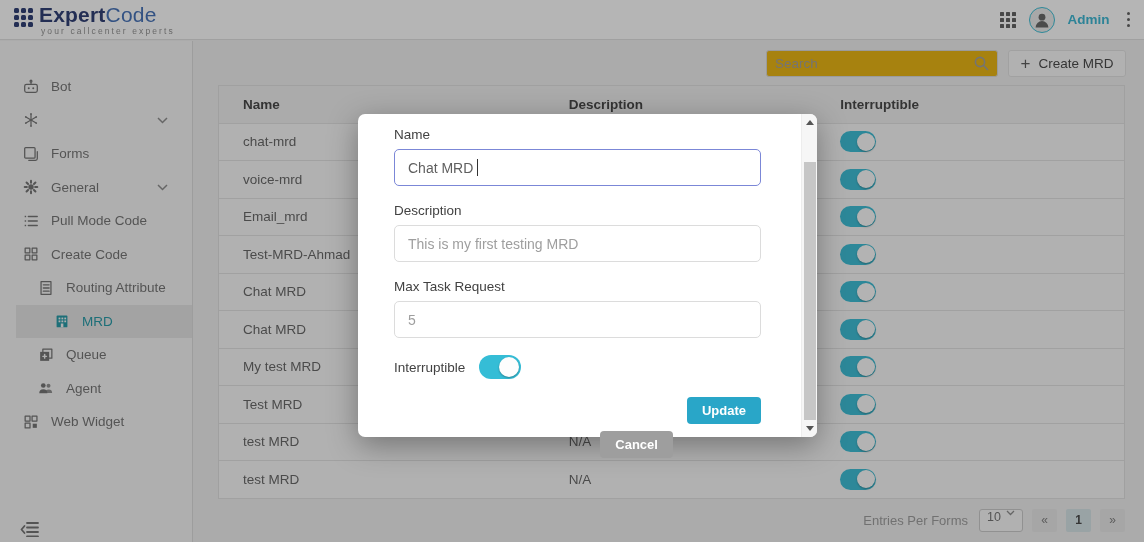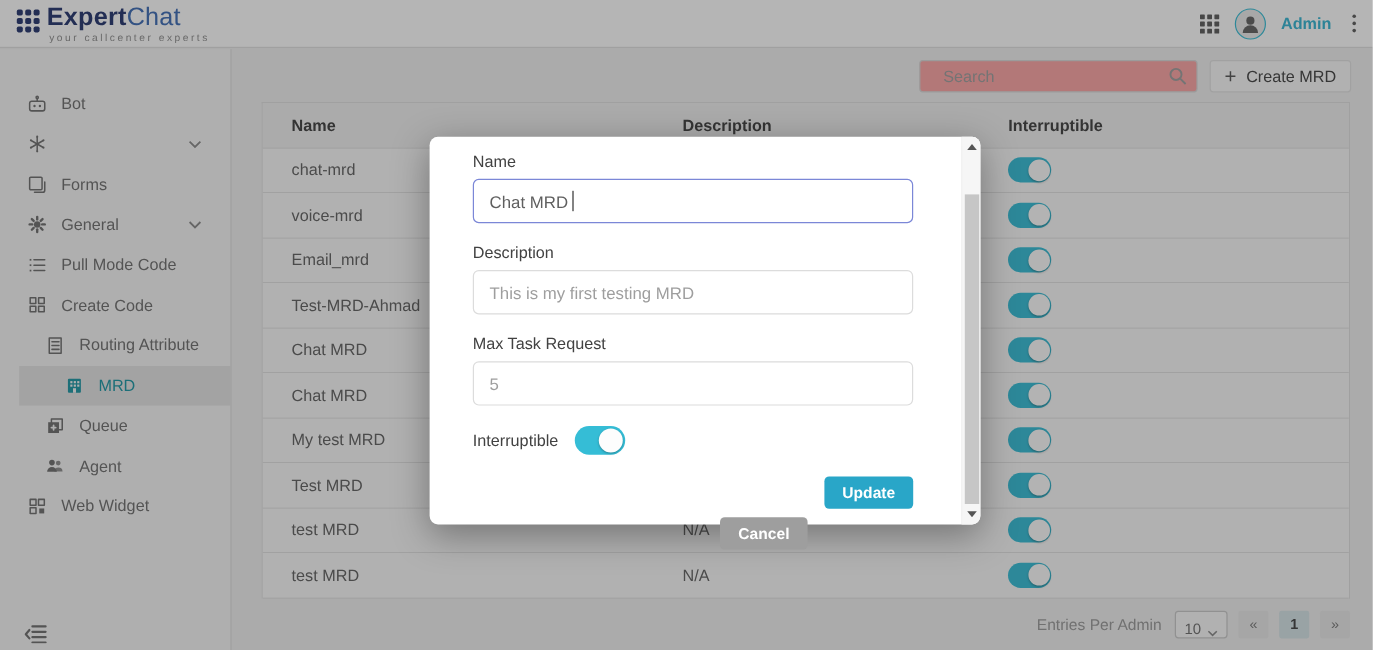--- a/index.html
+++ b/index.html
@@ -34,22 +34,22 @@
   .side-item.indent { padding-left:37px; }
   .side-item.active { background:#e4e4e4; color:var(--accent_dark,#1d97a5);margin-left:16px; }
   .side-item .sicon { width:18px; height:18px; flex:0 0 18px; display:block; }
   .side-item .chev { margin-left:auto; margin-right:14px; }
   .collapse-btn { position:absolute; left:20px; bottom:1px; cursor:pointer; }
 
   
   .content { position:absolute; top:41px; left:194px; right:0; bottom:0; background:#f0f0f0; }
   .toolbar { height:44px; display:flex; align-items:center; justify-content:flex-end; gap:10px; padding-right:18px; }
   .searchbox { position:relative; width:232px; height:27px; }
-  .searchbox input { width:100%; height:100%; border:1px solid #d8d8d8; border-radius:3px; background:#fca5a5;
-                     padding:0 30px 0 19px; font-size:13.5px; color:#555; font-family:inherit; outline:none; }
+  .searchbox input { width:100%; height:100%; border:1px solid #d8d8d8; border-radius:3px; background:#eab308;
+                     padding:0 30px 0 8px; font-size:13.5px; color:#555; font-family:inherit; outline:none; }
   .searchbox input::placeholder { color:#9e9e9e; }
   .search-icon { position:absolute; right:8px; top:5px; }
   .create-btn { width:118px; height:27px; background:#fafafa; border:1px solid #e2e2e2; border-radius:3px;
                 font-size:13.5px; color:#424242; display:flex; align-items:center; justify-content:center; gap:8px;
                 cursor:pointer; font-family:inherit; }
   .create-btn .plus { font-size:17px; font-weight:400; color:#555; line-height:1; }
 
   
   .table { margin:0 19px 0 24px; background:#fafafa; border:1px solid #e0e0e0; border-bottom:none; }
   .trow { display:flex; height:37.5px; align-items:center; border-bottom:1px solid #e2e2e2; background:#fafafa; }
@@ -60,21 +60,21 @@
 
   .toggle { display:inline-block; width:36px; height:21px; border-radius:11px; background:var(--accent,#35bdd6);
             position:relative; cursor:pointer; vertical-align:middle; }
   .toggle .knob { position:absolute; right:1.5px; top:1.5px; width:18px; height:18px; border-radius:50%;
                   background:#fdfdfd; box-shadow:0 1px 2px rgba(0,0,0,0.3); }
 
   
   .pager { display:flex; align-items:center; justify-content:flex-end; gap:9px; margin:10px 19px 0 0; }
   .pager-label { font-size:13px; color:#9a9a9a; margin-right:2px; }
   .page-size { width:44px; height:23px; border:1px solid #c9c9c9; border-radius:3px; background:#fafafa;
-               display:flex; align-items:flex-end; justify-content:center; gap:5px; font-size:12.5px; color:#6f6f6f; cursor:pointer; }
+               display:flex; align-items:flex-start; justify-content:center; gap:5px; font-size:12.5px; color:#6f6f6f; cursor:pointer; }
   .pg-btn { width:25px; height:23px; border:none; border-radius:2px; background:#e9e9e9; color:#7a7a7a;
             font-size:12px; display:flex; align-items:center; justify-content:center; cursor:pointer; font-family:inherit; }
   .pg-btn.current { background:#d5e4e8; color:#424242; font-weight:bold; }
 
   
   .overlay { position:absolute; inset:0; background:rgba(30,30,30,0.33); z-index:10; }
   .modal { position:absolute; left:358px; top:114px; width:459px; height:323px; background:#ffffff;
            border-radius:7px; box-shadow:0 8px 30px rgba(0,0,0,0.35); z-index:20; }
   .modal-body { position:absolute; inset:0 16px 0 0; padding:13px 40px 0 36px; }
   .field-label { font-size:13.5px; color:#424242; font-weight:500; margin-bottom:7px; }
@@ -116,21 +116,21 @@
           <span></span>
           <span></span>
           <span></span>
           <span></span>
           <span></span>
           <span></span>
           <span></span>
           <span></span>
       </span>
       <span class="logo-text">
-        <span class="brand"><span>Expert</span><span class="brand-light">Chat</span></span>
+        <span class="brand"><span>Expert</span><span class="brand-light">Code</span></span>
         <div class="tagline">your callcenter experts</div>
       </span>
     </div>
     <div class="top-right">
       <span class="grid-icon">
         <span></span>
           <span></span>
           <span></span>
           <span></span>
           <span></span>
@@ -370,21 +370,21 @@
         <div class="td c3"><span class="toggle"><span class="knob"></span></span></div>
       </div>
       <div class="trow">
         <div class="td c1">test MRD</div>
         <div class="td c2">N/A</div>
         <div class="td c3"><span class="toggle"><span class="knob"></span></span></div>
       </div>
     </div>
 
     <div class="pager">
-      <span class="pager-label">Entries Per Admin</span>
+      <span class="pager-label">Entries Per Forms</span>
       <span class="page-size">
         <span>10</span>
         <svg width="9" height="6" viewBox="0 0 9 6">
           <path d="M1 1 L4.5 4.5 L8 1" fill="none" stroke="#8a8a8a" stroke-width="1.3"></path>
         </svg>
       </span>
       <button class="pg-btn">«</button>
       <button class="pg-btn current">1</button>
       <button class="pg-btn">»</button>
     </div>

